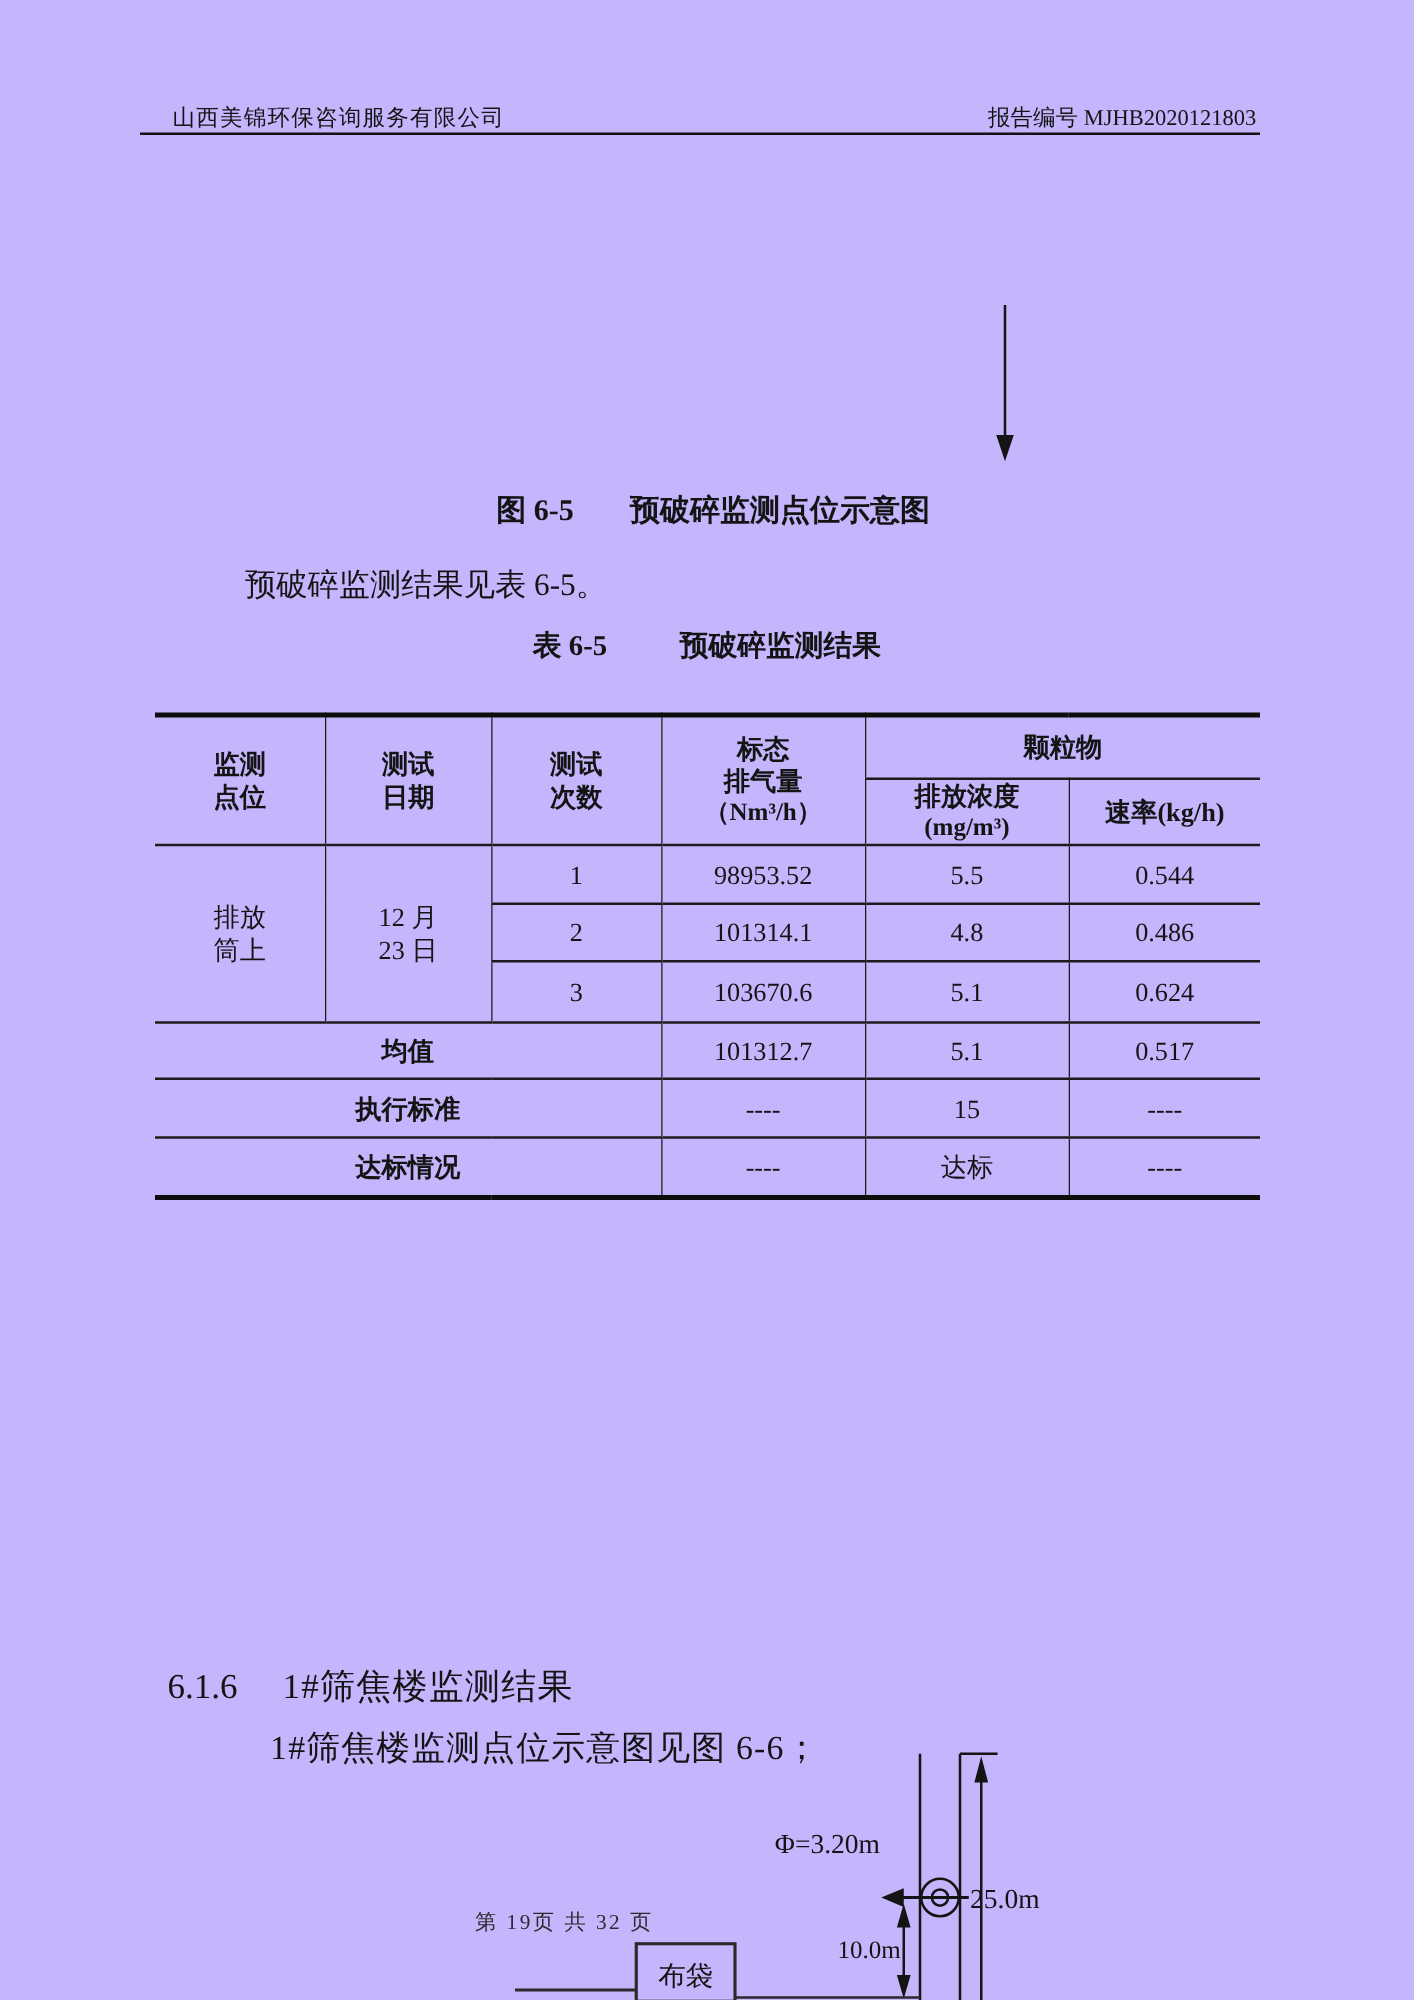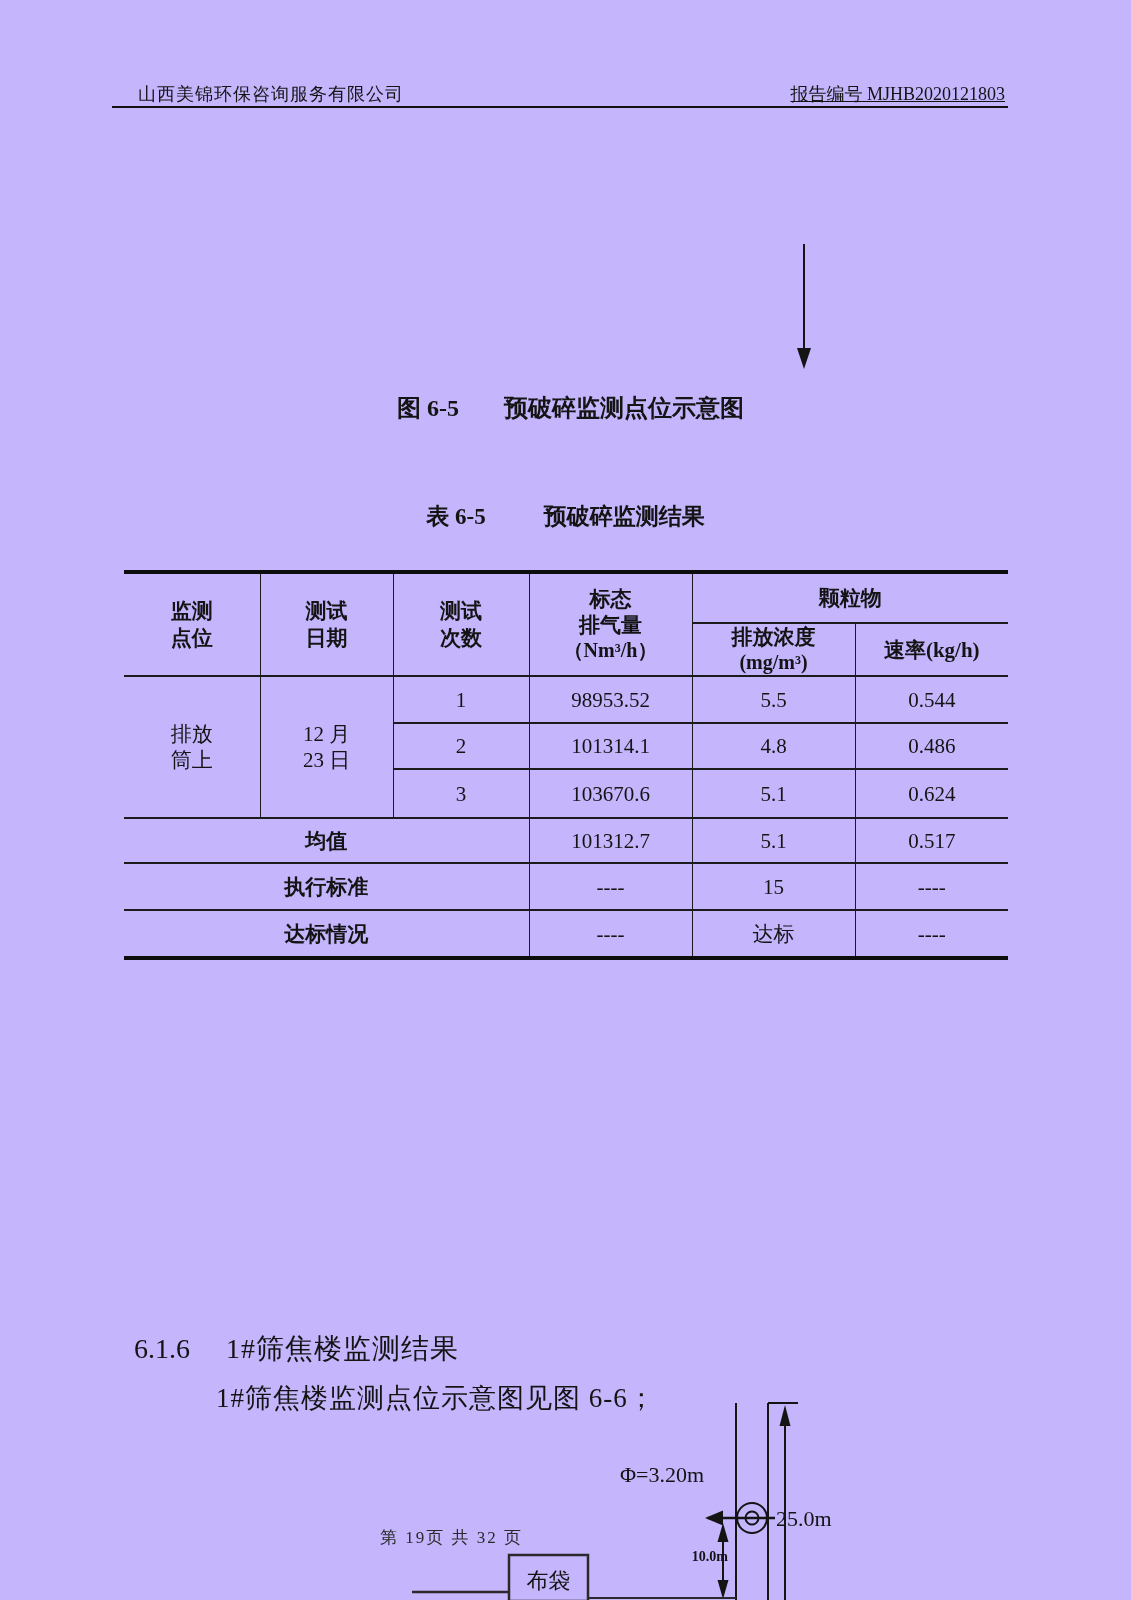--- a/index.html
+++ b/index.html
@@ -9,21 +9,21 @@
     margin:0 auto;
     background:#c4b5fd;
     overflow:hidden;
     font-family:"Liberation Serif","DejaVu Serif",serif;
     color:#141414;
   }
   .abs{position:absolute;}
 
   
   .hdr-company{left:138px;top:82px;font-size:18px;letter-spacing:1px;}
-  .hdr-report{left:0;top:82px;width:1005px;text-align:right;font-size:18px;text-decoration:underline;}
+  .hdr-report{left:0;top:82px;width:1005px;text-align:right;font-size:18px;}
   .hdr-rule{left:112px;top:106px;width:896px;height:2px;background:#111;}
 
   
   .top-arrow{left:790px;top:242px;}
 
   
   .fig-caption{left:397px;top:392px;font-size:24px;font-weight:bold;white-space:nowrap;}
   .fig-caption .gap{display:inline-block;width:45px;}
   .para1{left:196px;top:451px;font-size:25px;}
   .tbl-caption{left:0;top:501px;width:1131px;text-align:center;font-size:23px;font-weight:bold;white-space:nowrap;}
@@ -55,21 +55,21 @@
   .sec-head .num{display:inline-block;}
   .sec-head .ttl{display:inline-block;margin-left:36px;letter-spacing:1px;}
   .para2{left:216px;top:1380px;font-size:27px;letter-spacing:1px;}
 
   
   .footer{left:0;top:1481px;width:903px;text-align:center;font-size:17px;color:#2a2a2a;letter-spacing:2px;margin-top:45px;}
 
   
   .lbl-phi{left:600px;top:1462px;width:104px;text-align:right;font-size:22px;}
   .lbl-25{left:776px;top:1506px;font-size:22px;}
-  .lbl-10{left:670px;top:1549px;width:58px;text-align:right;font-size:14px;font-weight:bold;}
+  .lbl-10{left:670px;top:1549px;width:58px;text-align:left;font-size:20px;}
   .lbl-budai{left:509px;top:1566px;width:79px;text-align:center;font-size:22px;}
 
   svg{display:block;}
 </style>
 </head>
 <body>
 
 <div class="page">
 
   <div class="abs hdr-company">山西美锦环保咨询服务有限公司</div>
@@ -78,20 +78,21 @@
 
   <svg class="abs top-arrow" width="28" height="130" viewBox="0 0 28 130">
     <line x1="14" y1="2" x2="14" y2="110" stroke="#141414" stroke-width="2"></line>
     <polygon points="7,106 21,106 14,127" fill="#141414"></polygon>
   </svg>
 
   <div class="abs fig-caption">
     <span>图 6-5</span><span class="gap"></span><span>预破碎监测点位示意图</span>
   </div>
 
+  <div class="abs para1">预破碎监测结果见表 6-5。</div>
 
   <div class="abs tbl-caption">
     <span>表 6-5</span><span class="gap"></span><span>预破碎监测结果</span>
   </div>
 
   <table class="mon">
     <colgroup>
       <col style="width:136px">
         <col style="width:133px">
         <col style="width:136px">

